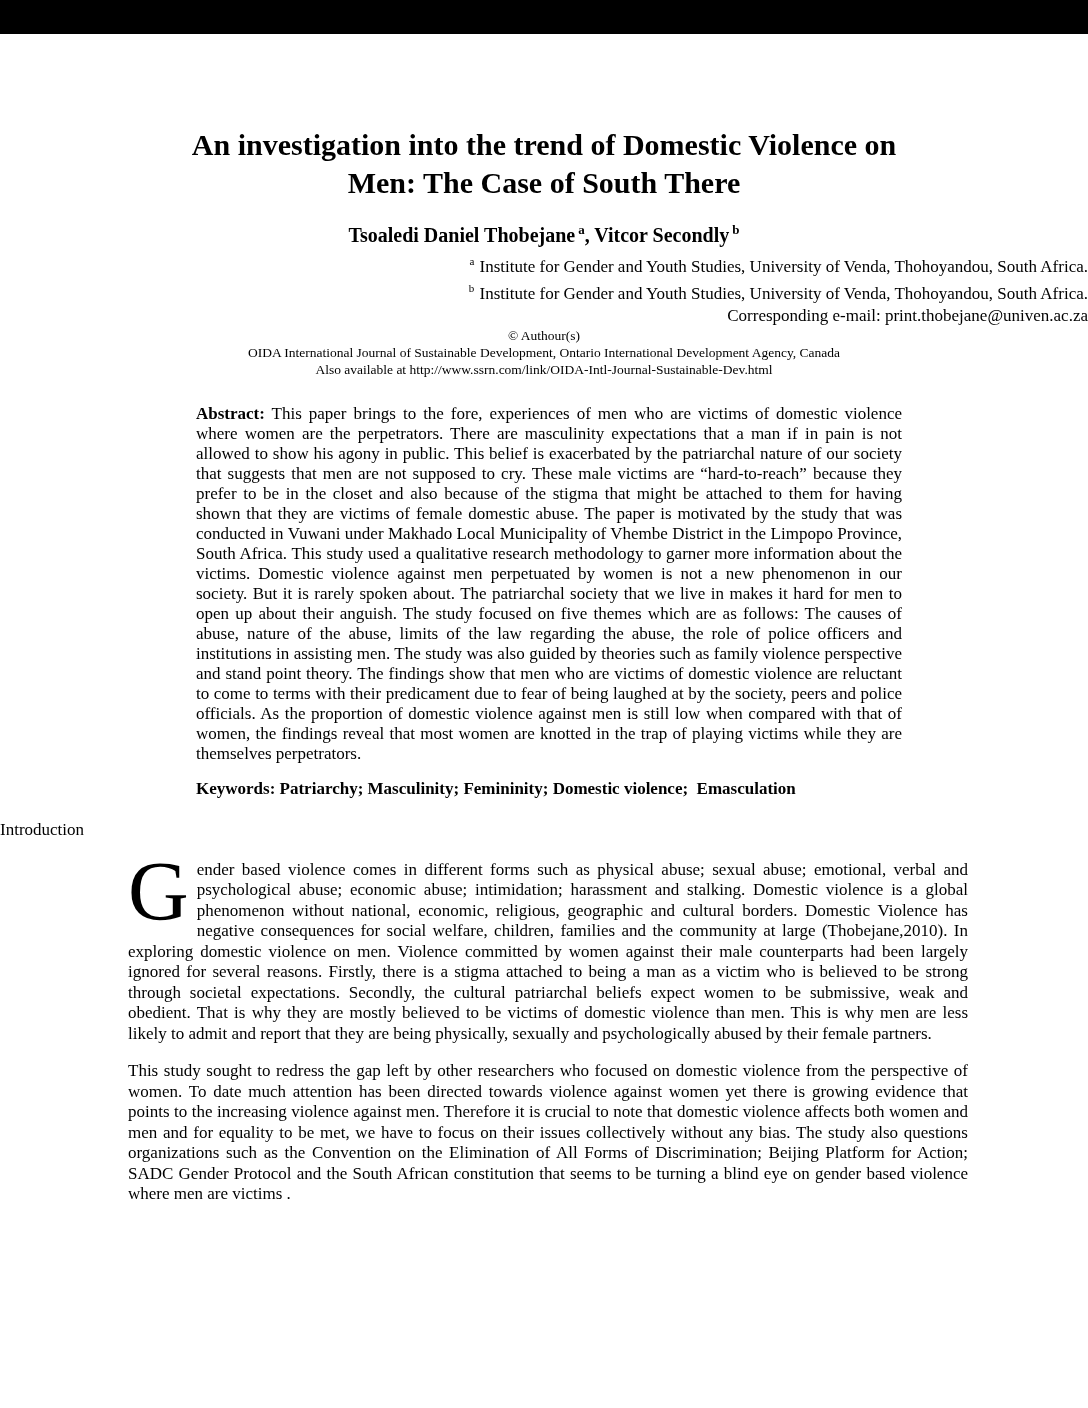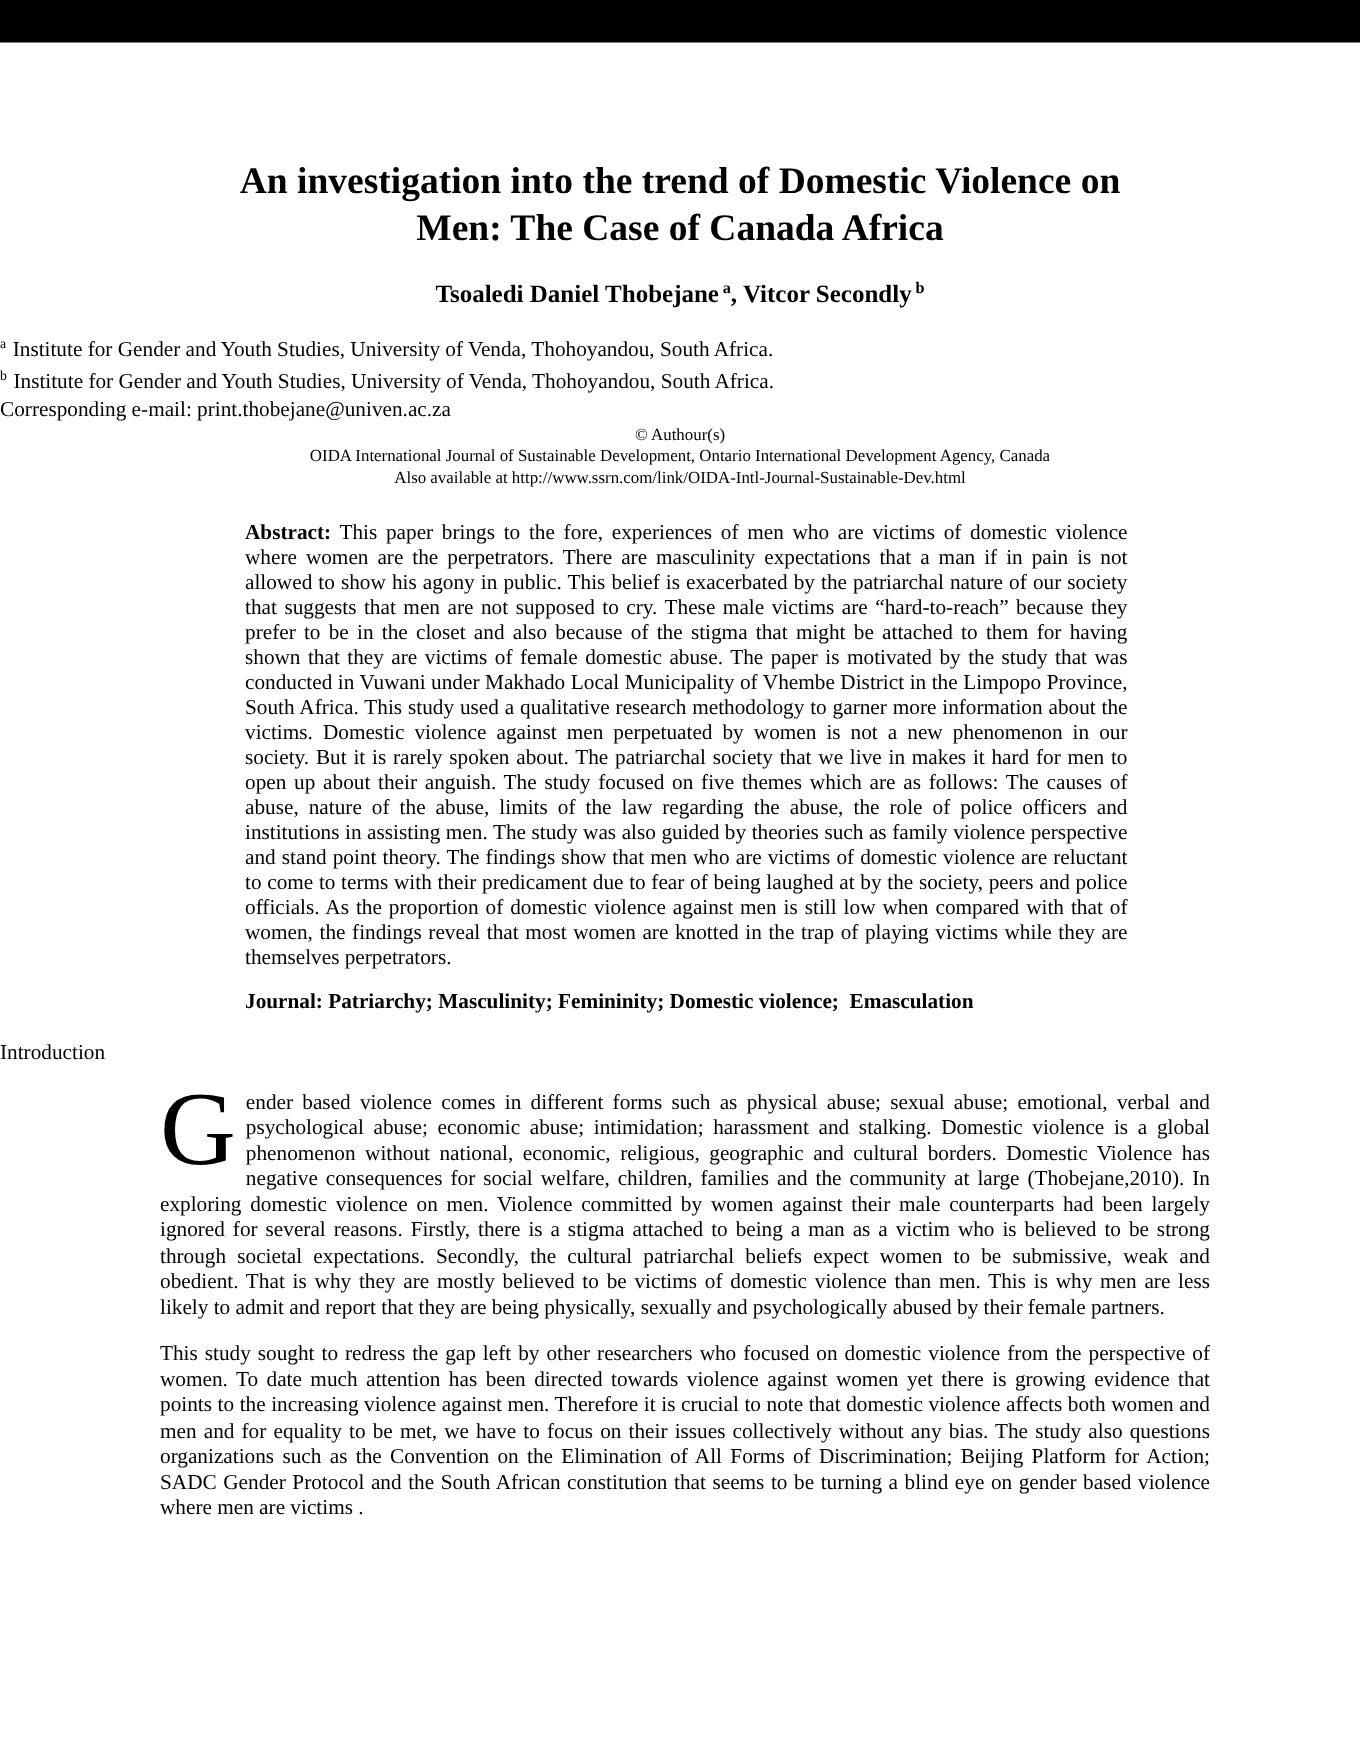--- a/index.html
+++ b/index.html
@@ -32,22 +32,22 @@
   }
   .authors {
     margin: 16px 0 0 0;
     text-align: center;
     font-size: 20px;
     font-weight: bold;
     line-height: 24px;
   }
   .authors sup { font-size: 13px; margin-left: 3px; }
   .affiliations {
-    margin-top: 16px;
-    text-align: left;
+    margin-top: 3px;
+    text-align: right;
     font-size: 17px;
   }
   .affiliations p { margin: 0; line-height: 22px; }
   .affiliations sup { font-size: 11px; margin-right: 1px; }
   .copyright {
     text-align: center;
     font-size: 13.5px;
   }
   .copyright p { margin: 0; line-height: 17px; }
   .abstract {
@@ -88,39 +88,39 @@
     margin: 1px 8px 0 0;
   }
 </style>
 </head>
 <body>
 
 <div class="top-bar"></div>
 
 <div class="page">
 
-  <h1 class="title"><span>An investigation into the trend of Domestic Violence on</span><br><span>Men: The Case of Canada Africa</span></h1>
+  <h1 class="title"><span>An investigation into the trend of Domestic Violence on</span><br><span>Men: The Case of South There</span></h1>
 
   <p class="authors"><span>Tsoaledi Daniel Thobejane</span><sup>a</sup><span>, </span><span>Vitcor Secondly</span><sup>b</sup></p>
 
   <div class="affiliations">
     <p><sup>a</sup> <span>Institute for Gender and Youth Studies, University of Venda, Thohoyandou, South Africa.</span></p>
     <p><sup>b</sup> <span>Institute for Gender and Youth Studies, University of Venda, Thohoyandou, South Africa.</span></p>
     <p>Corresponding e-mail: print.thobejane@univen.ac.za</p>
   </div>
 
   <div class="copyright">
     <p>© Authour(s)</p>
     <p>OIDA International Journal of Sustainable Development, Ontario International Development Agency, Canada</p>
     <p>Also available at http://www.ssrn.com/link/OIDA-Intl-Journal-Sustainable-Dev.html</p>
   </div>
 
   <p class="abstract"><span class="lead">Abstract:</span><span> This paper brings to the fore, experiences of men who are victims of domestic violence where women are the perpetrators. There are masculinity expectations that a man if in pain is not allowed to show his agony in public. This belief is exacerbated by the patriarchal nature of our society that suggests that men are not supposed to cry. These male victims are “hard-to-reach” because they prefer to be in the closet and also because of the stigma that might be attached to them for having shown that they are victims of female domestic abuse.  The paper is motivated by the study that was conducted in Vuwani under Makhado Local Municipality of Vhembe District in the Limpopo Province, South Africa. This study used a qualitative research methodology to garner more information about the victims. Domestic violence against men perpetuated by women is not a new phenomenon in our society. But it is rarely spoken about. The patriarchal society that we live in makes it hard for men to open up about their anguish. The study focused on five themes which are as follows: The causes of abuse, nature of the abuse, limits of the law regarding the abuse, the role of police officers and institutions in assisting men. The study was also guided by theories such as family violence perspective and stand point theory. The findings show that men who are victims of domestic violence are reluctant to come to terms with their predicament due to fear of being laughed at by the society, peers and police officials. As the proportion of domestic violence against men is still low when compared with that of women, the findings reveal that most women are knotted in the trap of playing victims while they are themselves perpetrators.</span></p>
 
-  <p class="keywords"><span>Journal:</span><span> Patriarchy; Masculinity; Femininity; Domestic violence;&nbsp; Emasculation</span></p>
+  <p class="keywords"><span>Keywords:</span><span> Patriarchy; Masculinity; Femininity; Domestic violence;&nbsp; Emasculation</span></p>
 
   <h2 class="section-heading">Introduction</h2>
 
   <p class="body-para first"><span class="dropcap">G</span><span>ender based violence comes in different forms such as physical abuse; sexual abuse; emotional, verbal and psychological abuse; economic abuse; intimidation; harassment and stalking. Domestic violence is a global phenomenon without national, economic, religious, geographic and cultural borders. Domestic Violence has negative consequences for social welfare, children, families and the community at large  (Thobejane,2010).  In exploring domestic violence on men. Violence committed by women against their male counterparts had been largely ignored for several reasons. Firstly, there is a stigma attached to being a man as a victim who is believed to be strong through societal expectations. Secondly, the cultural patriarchal beliefs expect women to be submissive, weak and obedient. That is why they are mostly believed to be victims of domestic violence than men. This is why men are less likely to admit and report that they are being physically, sexually and psychologically abused by their female partners.</span></p>
 
   <p class="body-para second">This study sought to redress the gap left by other researchers who focused on domestic violence from the perspective of women. To date much attention has been directed towards violence against women yet there is growing evidence that points to the increasing violence against men. Therefore it is crucial to note that domestic violence affects both women and men and for equality to be met, we have to focus on their issues collectively without any bias. The study also questions organizations such as the Convention on the Elimination of All Forms of Discrimination; Beijing Platform for Action; SADC Gender Protocol and the South African constitution that seems to be turning a blind eye on gender based violence where men are victims .</p>
 
 </div>
 
 </body></html>

